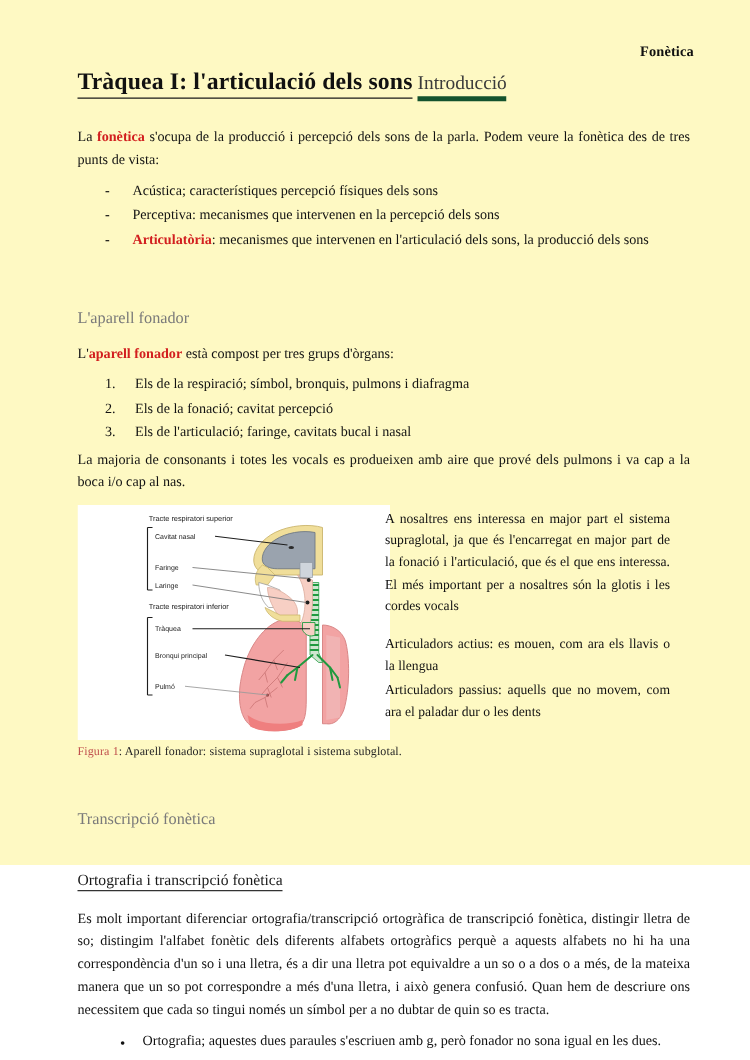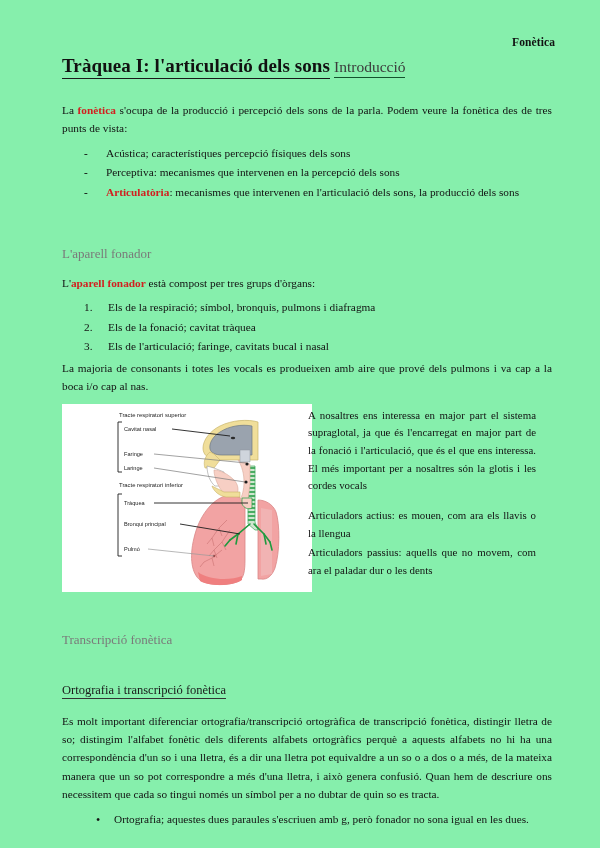--- a/index.html
+++ b/index.html
@@ -10,25 +10,25 @@
   body {
     width: 600px;
     height: 848px;
     font-family: "Liberation Serif", "DejaVu Serif", serif;
     color: #111111;
     position: relative;
     overflow: hidden;
   }
   .page {
     width: 600px;
-    height: 848px;
+    height: 692px;
     position: relative;
     padding: 0;
     box-sizing: border-box;
-    background: #86efac;
+    background: #fef9c3;
   }
   .running-head {
     position: absolute;
     top: 36px;
     right: 45px;
     font-weight: bold;
     font-size: 11.5px;
     letter-spacing: .1px;
     color: #111;
   }
@@ -48,21 +48,21 @@
     color: #111;
     letter-spacing: .1px;
   }
   h2.h-underline {
     font-size: 15.5px;
     font-weight: normal;
     color: #3b3b3b;
     margin: 0 0 14px 0;
     padding-bottom: 1px;
     display: inline-block;
-    border-bottom: 1px solid #14532d;
+    border-bottom: 4px solid #14532d;
   }
   h2.h-plain {
     font-size: 13px;
     font-weight: normal;
     color: #7a7a7a;
     margin: 0 0 12px 0;
     display: block;
   }
   h3.sub-underline {
     font-size: 12.5px;
@@ -224,21 +224,21 @@
 
     <p class="body">
       <span>L'</span><span class="red">aparell fonador</span><span> està compost per tres grups d'òrgans:</span>
     </p>
 
     <ol class="num-list">
       <li>
         <span>Els de la </span><span class="b">respiració</span><span>; símbol, bronquis, pulmons i diafragma</span>
       </li>
       <li>
-        <span>Els de la </span><span class="b">fonació</span><span>; cavitat tràquea</span>
+        <span>Els de la </span><span class="b">fonació</span><span>; cavitat percepció</span>
       </li>
       <li>
         <span>Els de l'</span><span class="b">articulació</span><span>; faringe, cavitats bucal i nasal</span>
       </li>
     </ol>
 
     <p class="body">La majoria de consonants i totes les vocals es produeixen amb aire que prové dels pulmons i va cap a la boca i/o cap al nas.</p>
 
     
     <div class="figure-row">
@@ -339,20 +339,23 @@
         <p>A nosaltres ens interessa en major part el sistema supraglotal, ja que és l'encarregat en major part de la fonació i l'articulació, que és el que ens interessa. El més important per a nosaltres són la glotis i les cordes vocals</p>
         <p class="tight">
           <span class="b">Articuladors actius</span><span>: es mouen, com ara els llavis o la llengua</span>
         </p>
         <p>
           <span class="b">Articuladors passius</span><span>: aquells que no movem, com ara el paladar dur o les dents</span>
         </p>
       </div>
     </div>
 
+    <div class="fig-caption">
+      <span class="cap-label">Figura 1</span><span>: Aparell fonador: sistema supraglotal i sistema subglotal.</span>
+    </div>
 
     <div class="spacer-lg"></div>
 
     
     <h2 class="h-plain">Transcripció fonètica</h2>
 
     <div class="spacer-md"></div>
 
     <h3 class="sub-underline">Ortografia i transcripció fonètica</h3>
 

